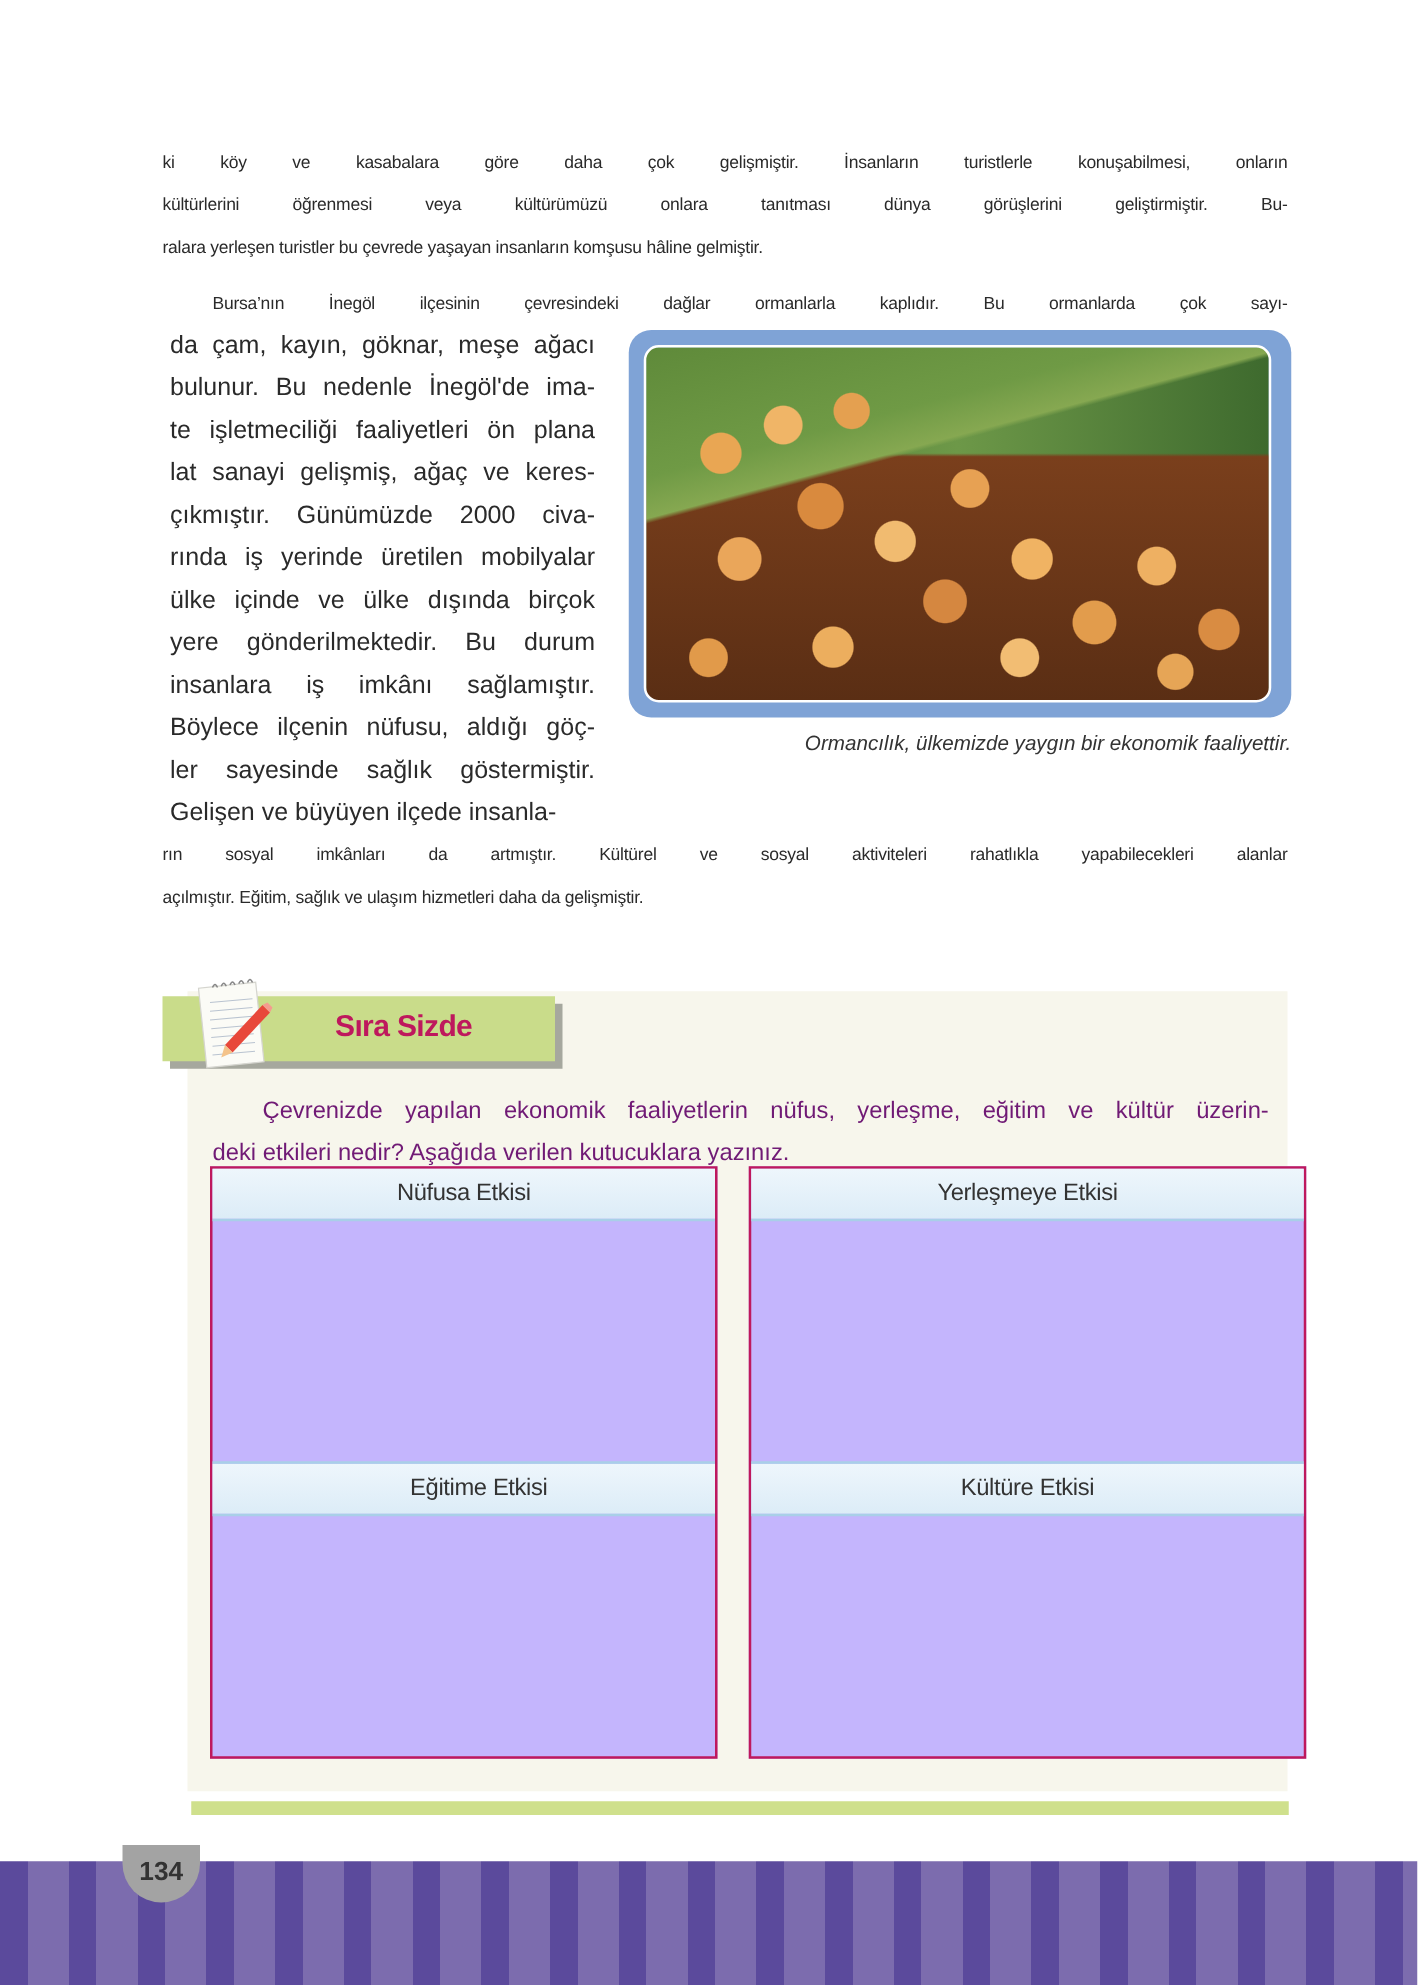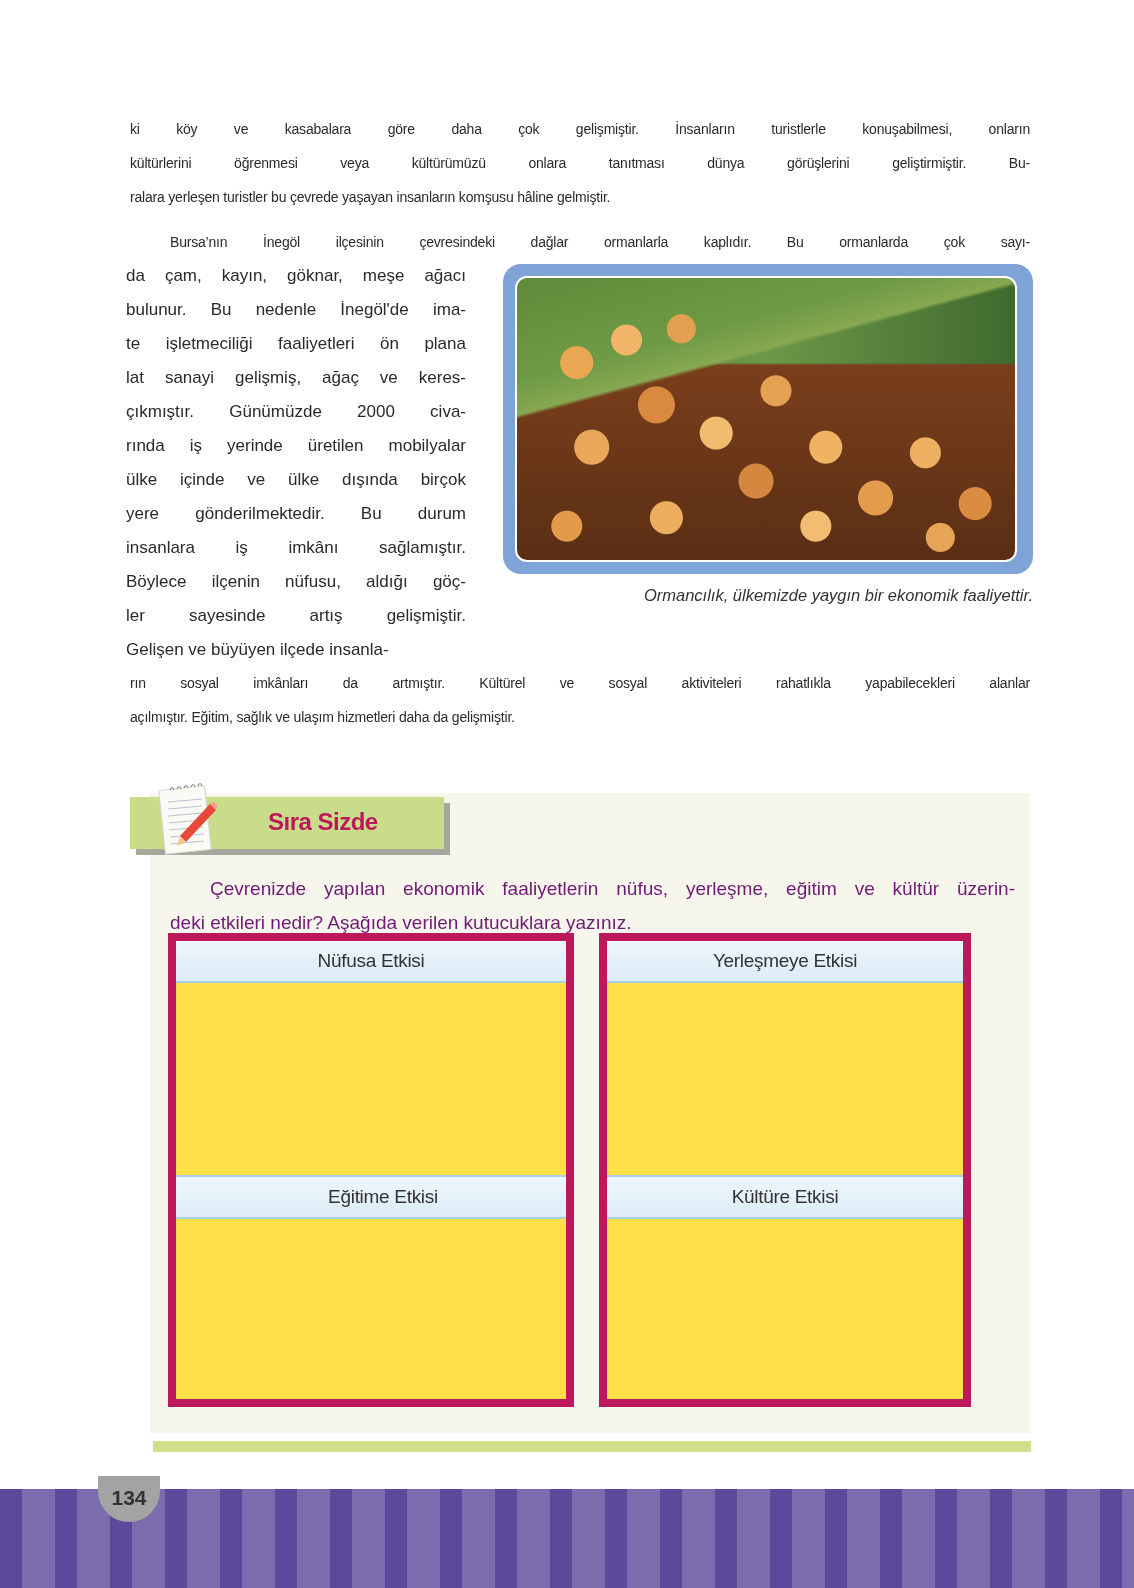--- a/index.html
+++ b/index.html
@@ -12,21 +12,21 @@
   .body-text {
     position: absolute; left: 130px; width: 900px;
     font-size: 14px; line-height: 34px; letter-spacing: -0.2px;
     text-align: justify;
   }
   .line { display: block; white-space: nowrap; text-align-last: justify; height: 34px; }
   .line.last { text-align-last: left; }
   .indent { padding-left: 40px; }
 
   .para-top { top: 112px; }
-  .narrow { position: absolute; left: 126px; top: 259px; width: 340px; font-size: 17px; line-height: 34px; text-align: center; }
+  .narrow { position: absolute; left: 136px; top: 259px; width: 340px; font-size: 20px; line-height: 34px; text-align: center; }
   .para-bottom { top: 666px; }
 
   .photo-frame {
     position: absolute; left: 503px; top: 264px; width: 530px; height: 310px;
     background: #7fa3d6; border-radius: 18px;
   }
   .photo {
     position: absolute; left: 12px; top: 12px; width: 502px; height: 286px;
     border-radius: 12px; overflow: hidden; border: 2px solid #ffffff; box-sizing: border-box;
     background:
@@ -74,22 +74,22 @@
   }
   .notepad-icon {
     position: absolute; left: 158px; top: 780px; width: 62px; height: 80px;
   }
   .instructions {
     position: absolute; left: 170px; top: 872px; width: 845px;
     font-size: 19px; line-height: 34px; color: #701a75;
   }
 
   .grid-box {
-    position: absolute; background: #fde047;
-    border: 8px solid #be185d; box-sizing: border-box;
+    position: absolute; background: #c4b5fd;
+    border: 2px solid #be185d; box-sizing: border-box;
   }
   .grid-head {
     position: absolute; left: 0; right: 0; height: 40px;
     background: linear-gradient(180deg, #eef6fc, #dcecf7);
     border-bottom: 2px solid #a9cfe8;
     text-align: center; line-height: 40px; font-size: 19px; color: #333;
     letter-spacing: -0.3px;
   }
   .grid-head.mid { border-top: 2px solid #a9cfe8; }
 
@@ -120,21 +120,21 @@
   <span class="line">da çam, kayın, göknar, meşe ağacı</span>
   <span class="line">bulunur. Bu nedenle İnegöl'de ima-</span>
   <span class="line">te işletmeciliği faaliyetleri ön plana</span>
   <span class="line">lat sanayi gelişmiş, ağaç ve keres-</span>
   <span class="line">çıkmıştır. Günümüzde 2000 civa-</span>
   <span class="line">rında iş yerinde üretilen mobilyalar</span>
   <span class="line">ülke içinde ve ülke dışında birçok</span>
   <span class="line">yere gönderilmektedir. Bu durum</span>
   <span class="line">insanlara iş imkânı sağlamıştır.</span>
   <span class="line">Böylece ilçenin nüfusu, aldığı göç-</span>
-  <span class="line">ler sayesinde artış gelişmiştir.</span>
+  <span class="line">ler sayesinde sağlık göstermiştir.</span>
   <span class="line last">Gelişen ve büyüyen ilçede insanla-</span>
 </div>
 
 <div class="photo-frame">
   <div class="photo" title="Stacked timber logs in front of a forest"></div>
 </div>
 <div class="photo-caption">Ormancılık, ülkemizde yaygın bir ekonomik faaliyettir.</div>
 
 <div class="body-text para-bottom">
   <span class="line">rın sosyal imkânları da artmıştır. Kültürel ve sosyal aktiviteleri rahatlıkla yapabilecekleri alanlar</span>
@@ -176,21 +176,21 @@
   <span class="line last">deki etkileri nedir? Aşağıda verilen kutucuklara yazınız.</span>
 </div>
 
 <div class="grid-box" style="left:168px; top:933px; width:406px; height:474px;">
   <div class="grid-head" style="top:0;">Nüfusa Etkisi</div>
   <div style="position:absolute; left:0; right:0; top:42px; height:194px;"></div>
   <div class="grid-head mid" style="top:234px;padding-left:24px;">Eğitime Etkisi</div>
   <div style="position:absolute; left:0; right:0; top:278px; bottom:0;"></div>
 </div>
 
-<div class="grid-box" style="left:599px; top:933px; width:372px; height:474px;">
+<div class="grid-box" style="left:599px; top:933px; width:446px; height:474px;">
   <div class="grid-head" style="top:0;">Yerleşmeye Etkisi</div>
   <div style="position:absolute; left:0; right:0; top:42px; height:194px;"></div>
   <div class="grid-head mid" style="top:234px;">Kültüre Etkisi</div>
   <div style="position:absolute; left:0; right:0; top:278px; bottom:0;"></div>
 </div>
 
 <div class="stripe-band"></div>
 <div class="page-number-badge">134</div>
 
 </body></html>

